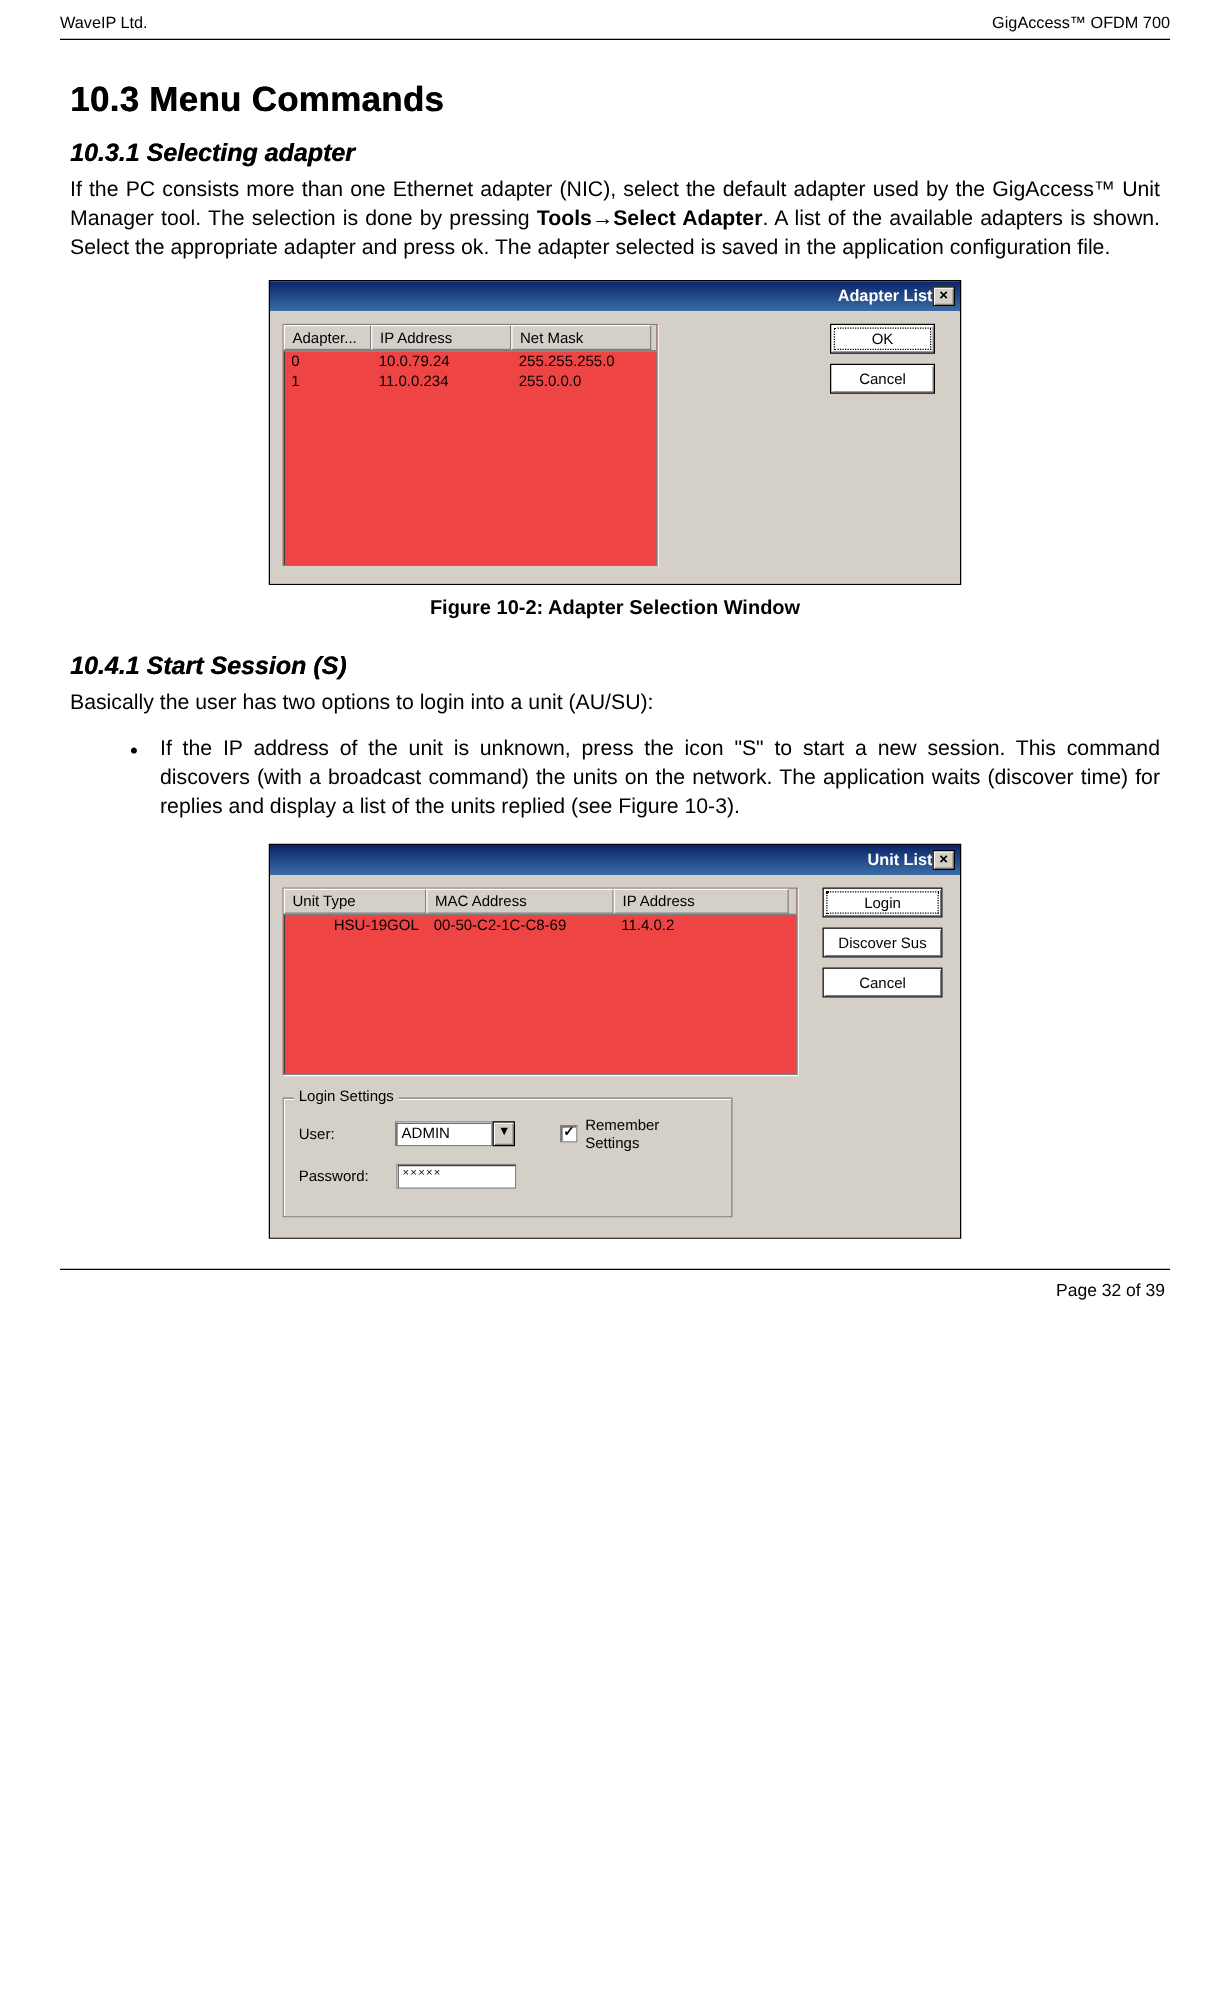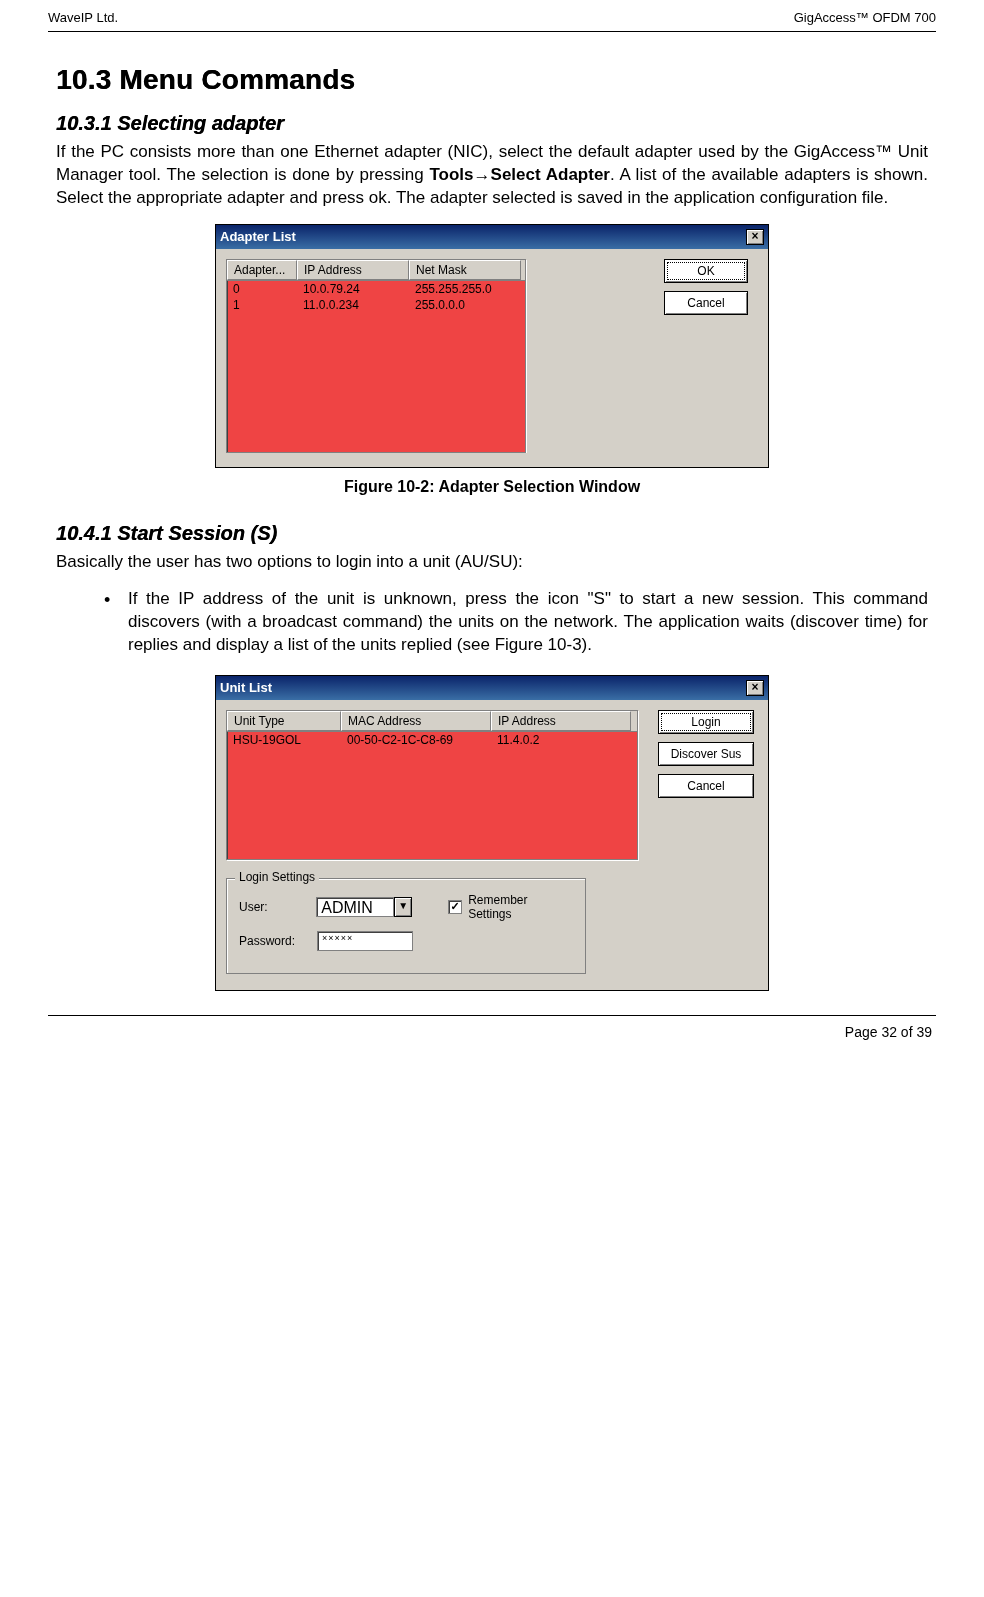--- a/index.html
+++ b/index.html
@@ -14,21 +14,21 @@
   p.body { font-size: 17px; line-height: 1.35; text-align: justify; margin-bottom: 14px; }
   .tool-bold { font-weight: bold; }
   ul.bul { list-style: none; padding-left: 48px; margin: 10px 0 18px 0; }
   ul.bul li { position: relative; padding-left: 24px; font-size: 17px; line-height: 1.35; text-align: justify; }
   ul.bul li::before { content: "•"; position: absolute; left: 0; top: 0; font-size: 18px; }
   .fig-caption { text-align: center; font-weight: bold; font-size: 16px; margin: 10px 0 26px 0; }
   .footer-row { text-align: right; font-size: 14px; padding-bottom: 14px; padding-right: 4px; }
 
   
   .win { width: 554px; margin: 14px auto 6px auto; border: 1px solid #000; position: relative; box-shadow: -1px -1px 0 #808080 inset; }
-  .titlebar { height: 24px; background: linear-gradient(#0a246a,#3a6ea5); color: #fff; font-size: 13px; font-weight: bold; display: flex; align-items: center; padding: 0 4px; justify-content: space-between; }
+  .titlebar { height: 24px; background: linear-gradient(#0a246a,#3a6ea5); color: #fff; font-size: 13px; font-weight: bold; display: flex; align-items: center; padding: 0 4px; justify-content: flex-end; }
   .titlebar .close { width: 18px; height: 16px; background: #d4d0c8; border: 1px solid #000; color: #000; font-size: 12px; text-align: center; line-height: 13px; font-weight: bold; box-shadow: inset 1px 1px 0 #fff, inset -1px -1px 0 #808080; }
   .win-body { background: #d4d0c8; padding: 10px 10px 14px 10px; }
   .win-btn { width: 84px; height: 24px; background: #ffffff; border: 1px solid #000; box-shadow: inset 1px 1px 0 #fff, inset -1px -1px 0 #808080; font-family: Tahoma, sans-serif; font-size: 12px; text-align: center; line-height: 22px; margin-bottom: 8px; display: block; }
   .win-btn.focus { outline: 1px dotted #000; outline-offset: -4px; }
   .btn-col { float: right; width: 94px; }
   .list-area { overflow: hidden; }
   .sunken { background: #ef4444; border: 1px solid #808080; box-shadow: inset 1px 1px 0 #404040, 1px 1px 0 #fff; }
   .adapter-list .sunken { height: 194px; width: 300px; }
   .col-headers { display: flex; background: #d4d0c8; border-bottom: 1px solid #808080; }
   .ch { font-family: Tahoma, sans-serif; font-size: 12px; padding: 2px 6px; border: 1px solid #fff; border-right-color: #808080; border-bottom-color: #808080; }
@@ -44,29 +44,29 @@
 
   
   .unit-win { width: 554px; margin: 16px auto 6px auto; border: 1px solid #000; }
   .unit-win .win-body { padding: 10px 10px 16px 10px; }
   .unit-win .btn-col { width: 100px; }
   .unit-win .win-btn { width: 96px; }
   .unit-list-box { height: 150px; width: 412px; }
   .unit-list-box .ch.u0 { width: 114px; }
   .unit-list-box .ch.u1 { width: 150px; }
   .unit-list-box .ch.u2 { width: 140px; }
-  .unit-list-box .data-row .u0 { width: 114px; }
+  .unit-list-box .data-row .u0 { width: 114px; text-align: right; }
   .unit-list-box .data-row .u1 { width: 150px; }
   .unit-list-box .data-row .u2 { width: 140px; }
   .fieldset { border: 1px solid #808080; box-shadow: inset 1px 1px 0 #fff; margin-top: 18px; padding: 14px 12px 12px 12px; position: relative; width: 360px; }
   .fieldset .legend { position: absolute; top: -9px; left: 8px; background: #d4d0c8; padding: 0 4px; font-family: Tahoma, sans-serif; font-size: 12px; }
   .login-row { display: flex; align-items: center; gap: 10px; margin-bottom: 10px; font-family: Tahoma, sans-serif; font-size: 12px; }
   .login-row label { width: 68px; }
   .combo { display: flex; }
-  .combo .field { width: 78px; height: 20px; background: #fff; border: 1px solid #808080; box-shadow: inset 1px 1px 0 #404040; padding: 1px 4px; font-size: 16px; }
+  .combo .field { width: 78px; height: 20px; background: #fff; border: 1px solid #808080; box-shadow: inset 1px 1px 0 #404040; padding: 1px 4px; font-size: 12px; }
   .combo .arrow { width: 18px; height: 20px; background: #d4d0c8; border: 1px solid #000; box-shadow: inset 1px 1px 0 #fff, inset -1px -1px 0 #808080; text-align: center; line-height: 16px; font-size: 10px; }
   .txt-field { width: 96px; height: 20px; background: #fff; border: 1px solid #808080; box-shadow: inset 1px 1px 0 #404040; padding: 1px 4px; font-size: 9px; letter-spacing: 1px; }
   .chk { display: inline-flex; align-items: center; gap: 6px; margin-left: 26px; }
   .chkbox { width: 14px; height: 14px; background: #fff; border: 1px solid #808080; box-shadow: inset 1px 1px 0 #404040; text-align: center; line-height: 11px; font-size: 11px; font-weight: bold; }
 </style>
 </head>
 <body>
 
 <div class="page">
   <div class="header-row">

